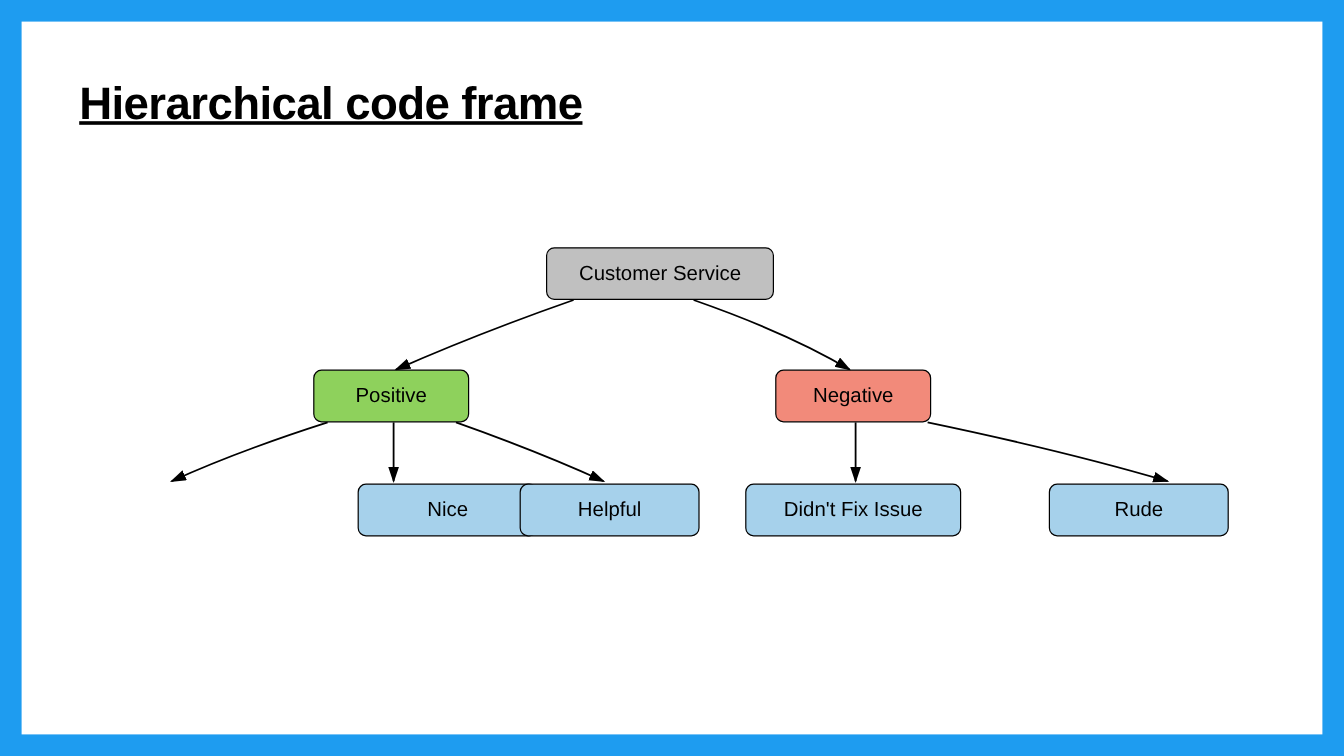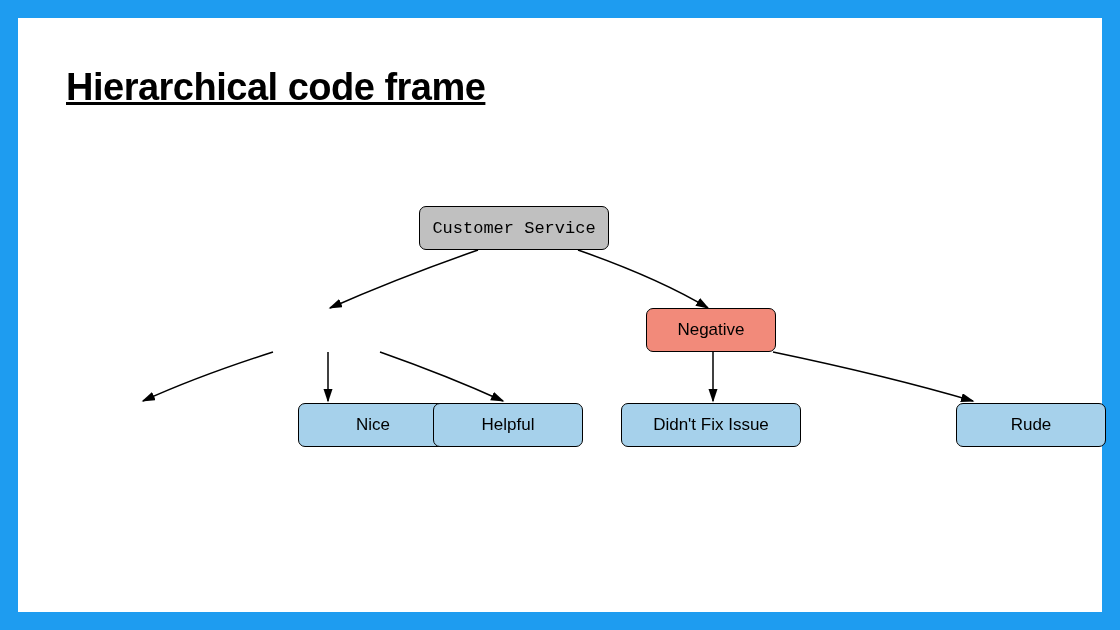--- a/index.html
+++ b/index.html
@@ -86,38 +86,41 @@
 
     <path d="M 310 334  L 310 383" stroke="#000" stroke-width="1.5" fill="none" marker-end="url(#arrow)"></path>
 
     <path d="M 362 334  Q 430 358  485 383" stroke="#000" stroke-width="1.5" fill="none" marker-end="url(#arrow)"></path>
 
     <path d="M 695 334  L 695 383" stroke="#000" stroke-width="1.5" fill="none" marker-end="url(#arrow)"></path>
 
     <path d="M 755 334  Q 870 358  955 383" stroke="#000" stroke-width="1.5" fill="none" marker-end="url(#arrow)"></path>
   </svg>
 
-  <div class="node root" style="left:401px; top:188px;font-family:Liberation Mono, monospace;">
+  <div class="node root" style="left:437px; top:188px;">
     <span>Customer Service</span>
   </div>
 
+  <div class="node positive" style="left:243px; top:290px;">
+    <span>Positive</span>
+  </div>
 
   <div class="node negative" style="left:628px; top:290px;">
     <span>Negative</span>
   </div>
 
 
   <div class="node leaf" style="left:232px; top:385px;margin-left:48px;">
     <span>Nice</span>
   </div>
 
   <div class="node leaf" style="left:415px; top:385px;">
     <span>Helpful</span>
   </div>
 
   <div class="node leaf didnt" style="left:603px; top:385px;">
     <span>Didn't Fix Issue</span>
   </div>
 
-  <div class="node leaf" style="left:938px; top:385px;">
+  <div class="node leaf" style="left:856px; top:385px;">
     <span>Rude</span>
   </div>
 </div>
 
 </body></html>

